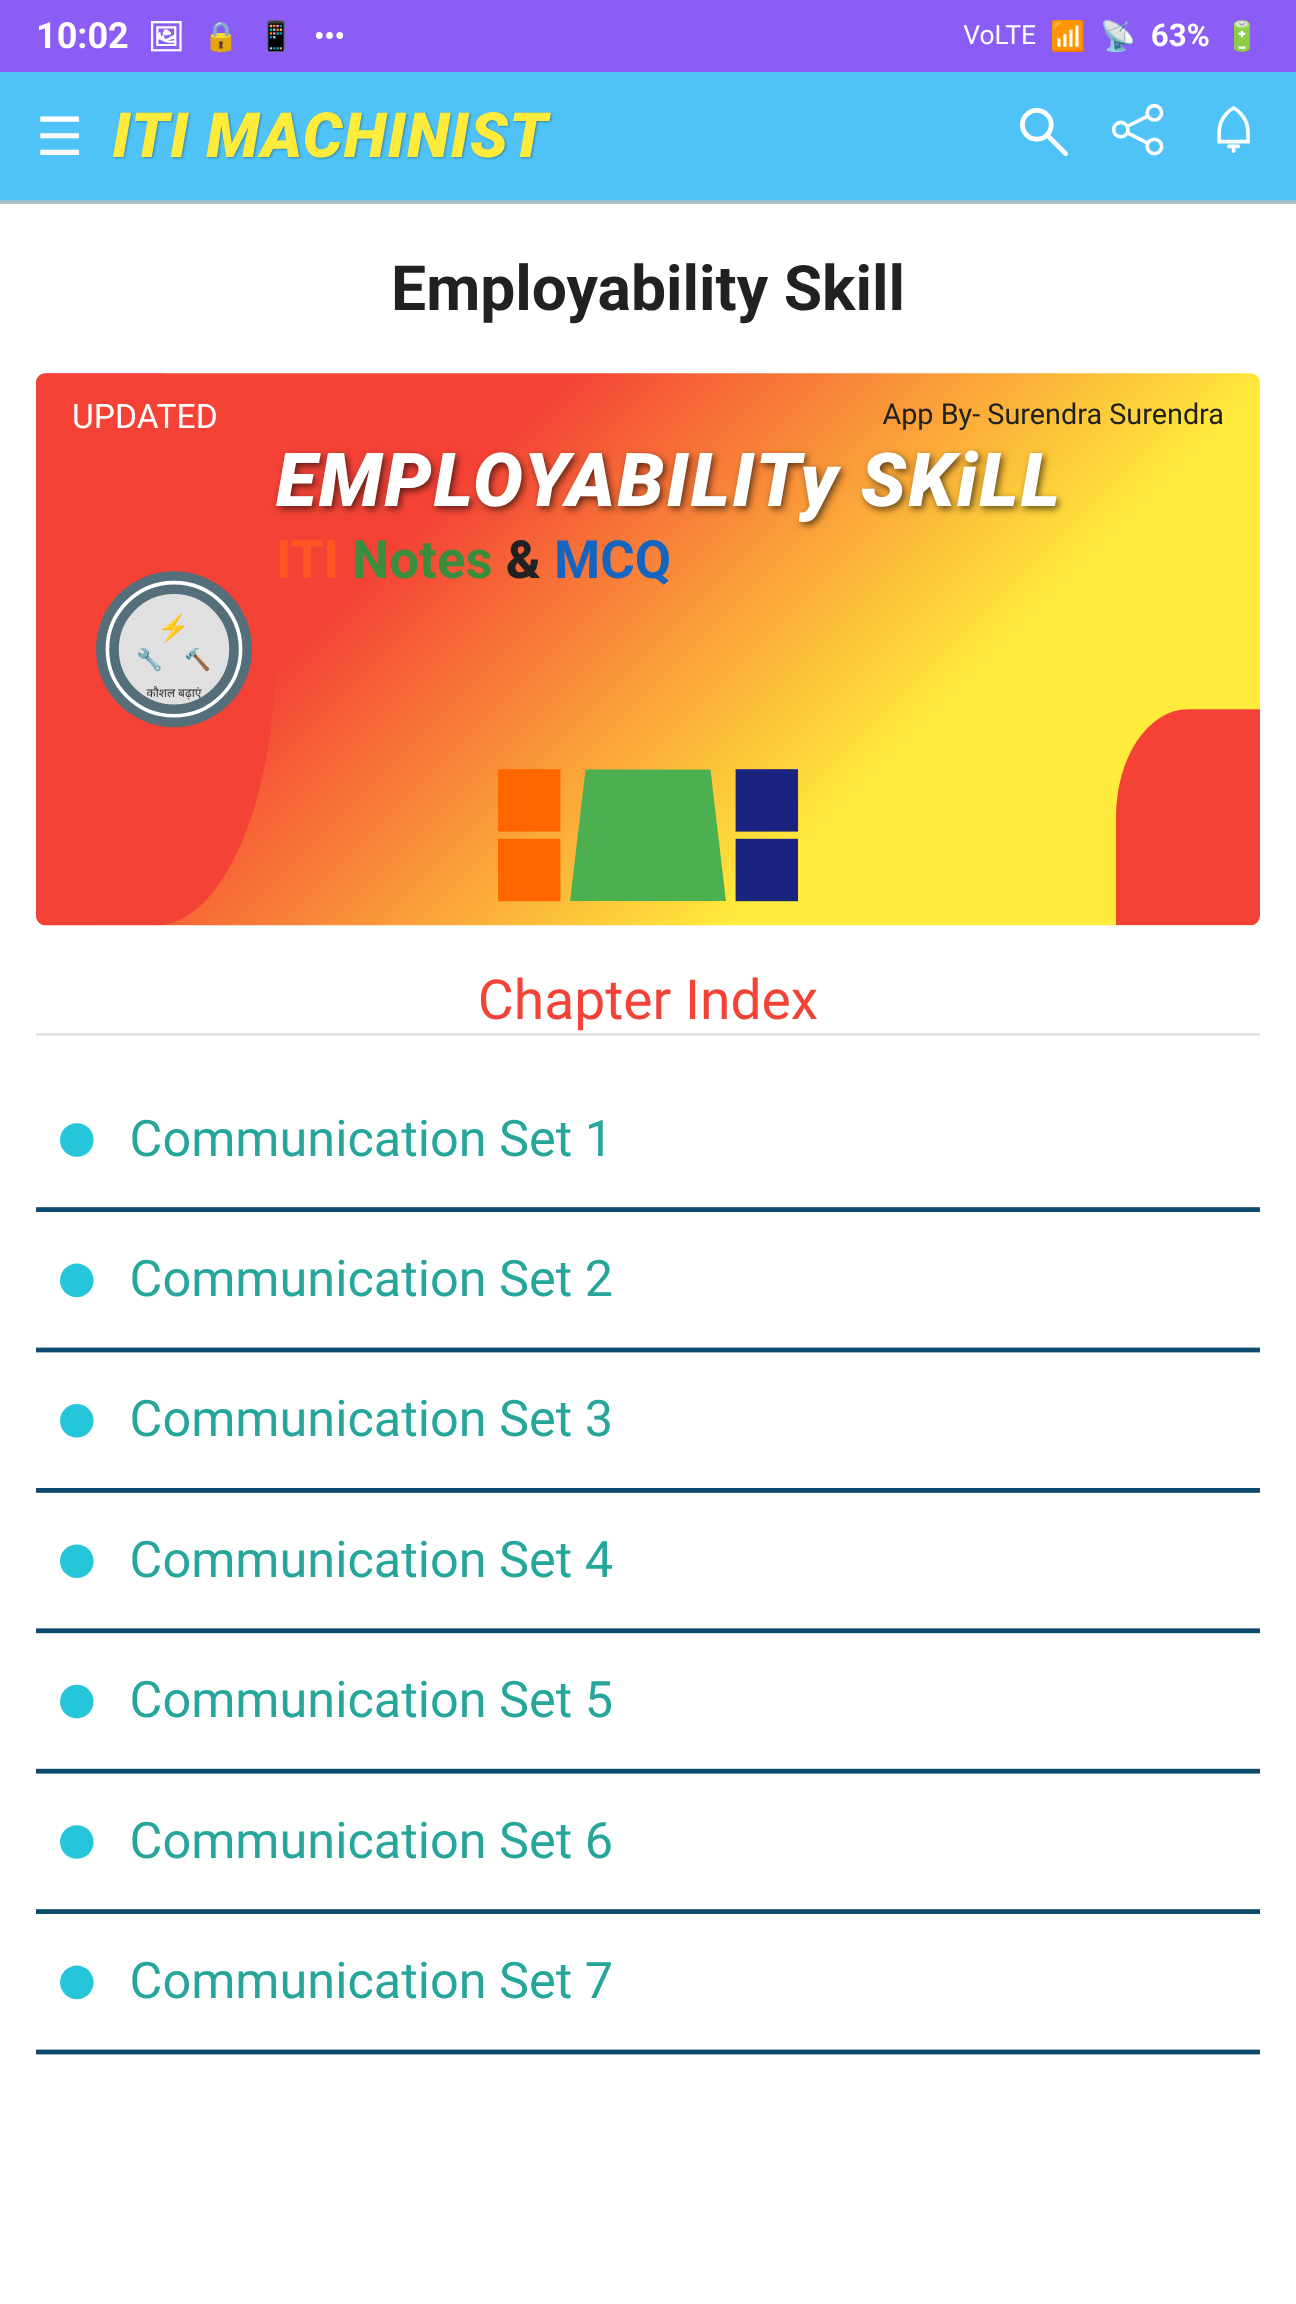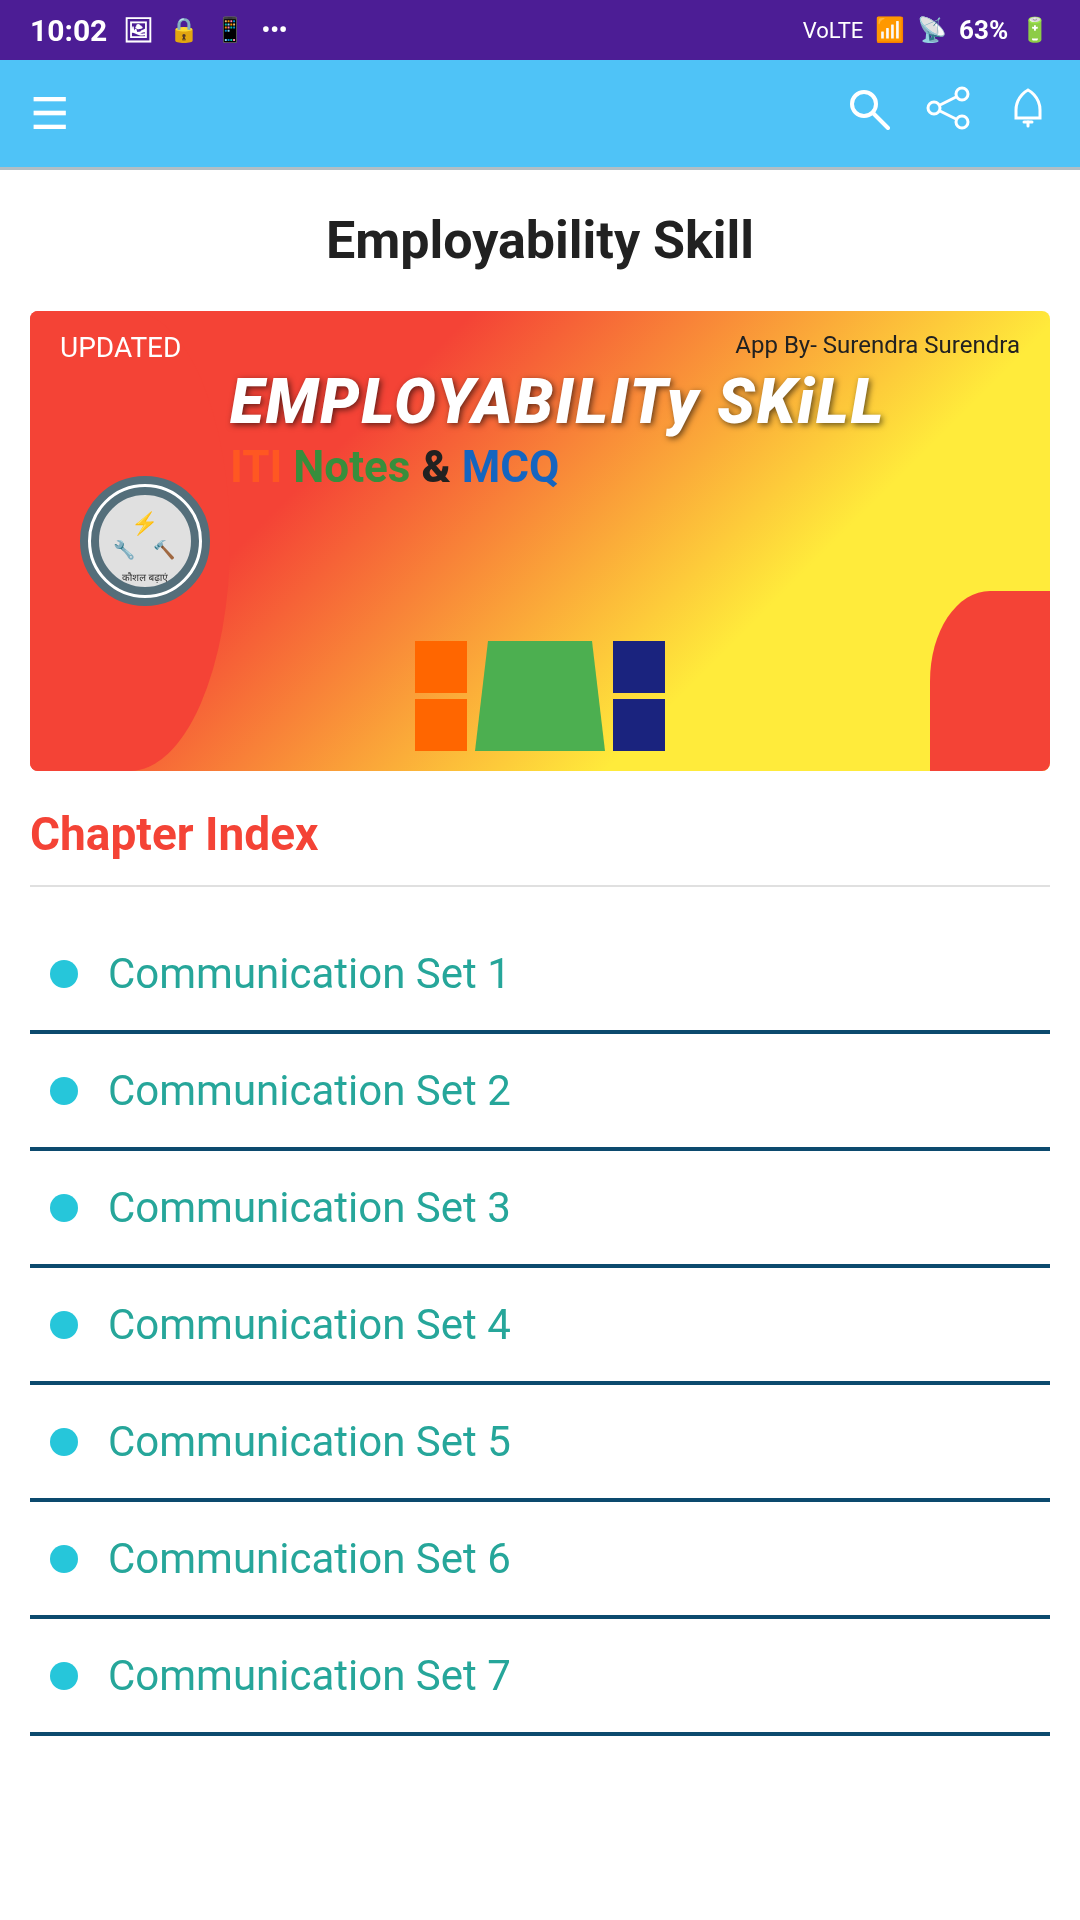--- a/index.html
+++ b/index.html
@@ -12,21 +12,21 @@
     body {
       width: 1080px;
       min-height: 1920px;
       font-family: 'Roboto', Arial, sans-serif;
       background: #f5f5f5;
       overflow-x: hidden;
     }
 
     
     .status-bar {
-      background: #4c1d95;
+      background: #8b5cf6;
       color: #fff;
       display: flex;
       justify-content: space-between;
       align-items: center;
       padding: 0 30px;
       height: 60px;
       font-size: 28px;
       font-weight: bold;
     }
 
@@ -226,24 +226,24 @@
       left: 50%;
       transform: translateX(-50%);
       display: flex;
       align-items: center;
       gap: 8px;
       z-index: 2;
     }
 
     
     .chapter-index-title {
+      text-align: center;
       font-size: 46px;
-      font-weight: 700;
+      font-weight: 400;
       color: #f44336;
-      margin-bottom: 24px;
     }
 
     .divider {
       border: none;
       border-top: 2px solid #e0e0e0;
       margin-bottom: 30px;
     }
 
     
     .chapter-list {
@@ -291,20 +291,21 @@
     <span class="status-icon">📶</span>
     <span class="status-icon">📡</span>
     <span class="battery-text">63%</span>
     <span class="status-icon">🔋</span>
   </div>
 </div>
 
 <div class="app-bar">
   <div class="app-bar-left">
     <span class="hamburger-icon">☰</span>
+    <span class="app-title">ITI MACHINIST</span>
   </div>
   <div class="app-bar-right">
     <span class="app-bar-icon">
       <svg width="44" height="44" viewBox="0 0 44 44" fill="none">
         <circle cx="18" cy="18" r="12" stroke="white" stroke-width="4"></circle>
         <line x1="27" y1="27" x2="42" y2="42" stroke="white" stroke-width="4" stroke-linecap="round"></line>
       </svg>
     </span>
     <span class="app-bar-icon">
       <svg width="44" height="44" viewBox="0 0 44 44" fill="none">

